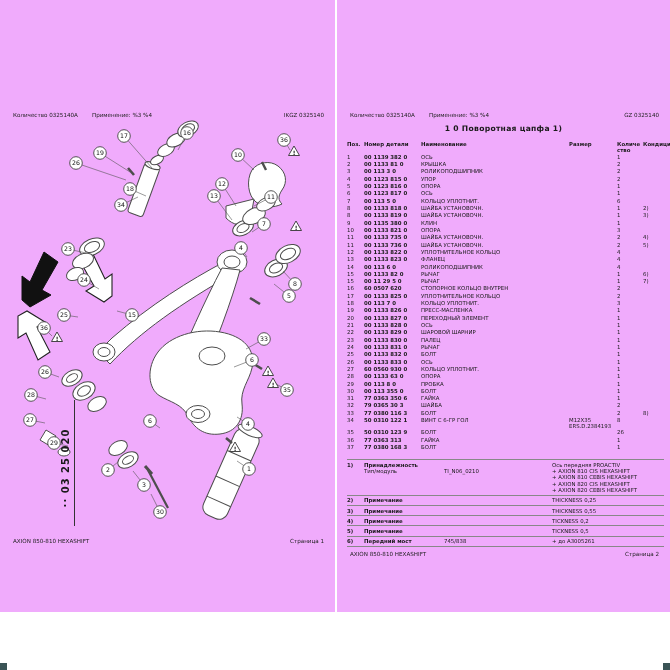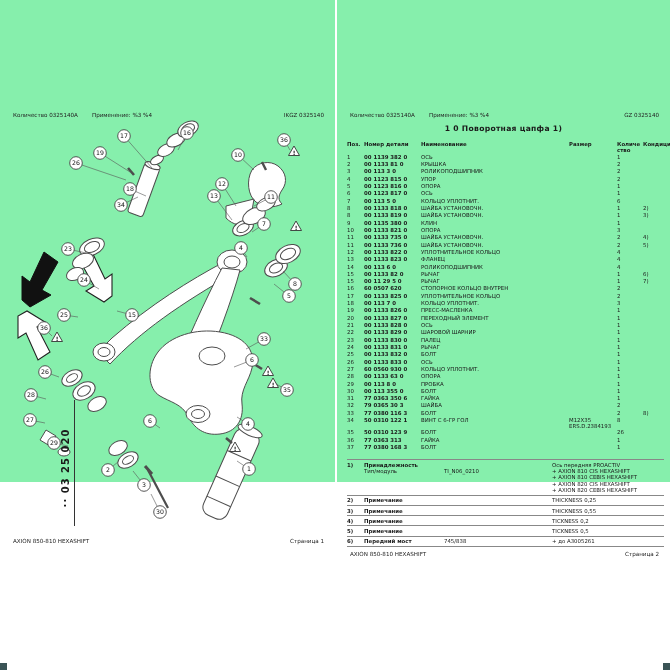--- a/index.html
+++ b/index.html
@@ -5,21 +5,21 @@
   html,body{margin:0;padding:0;}
   body{
     width:670px;height:670px;position:relative;overflow:hidden;
     background:#ffffff;color:#1a1a1a;
     font-family:"DejaVu Sans", sans-serif;
   }
   .corner{position:absolute;width:7px;height:7px;background:#3a5456;}
   .corner.tl{left:0;top:0}.corner.tr{right:0;top:0}
   .corner.bl{left:0;bottom:0}.corner.br{right:0;bottom:0}
 
-  .page{position:absolute;top:0;height:482px;background:#86efac;}
+  .page{position:absolute;top:0;height:612px;background:#f0abfc;}
   .page-left{left:0;width:335px;}
   .page-right{left:337px;width:333px;}
 
   .pghead{position:absolute;top:112px;left:13px;right:11px;
     display:flex;justify-content:space-between;font-size:5.6px;line-height:7px;color:#222;}
   .pghead .hl{display:flex;gap:14px;}
   .pagefoot{position:absolute;left:13px;right:11px;display:flex;justify-content:space-between;
     font-size:5.6px;color:#222;}
   .page-left .pagefoot{top:538px;}
   .page-right .pagefoot{top:551px;}

